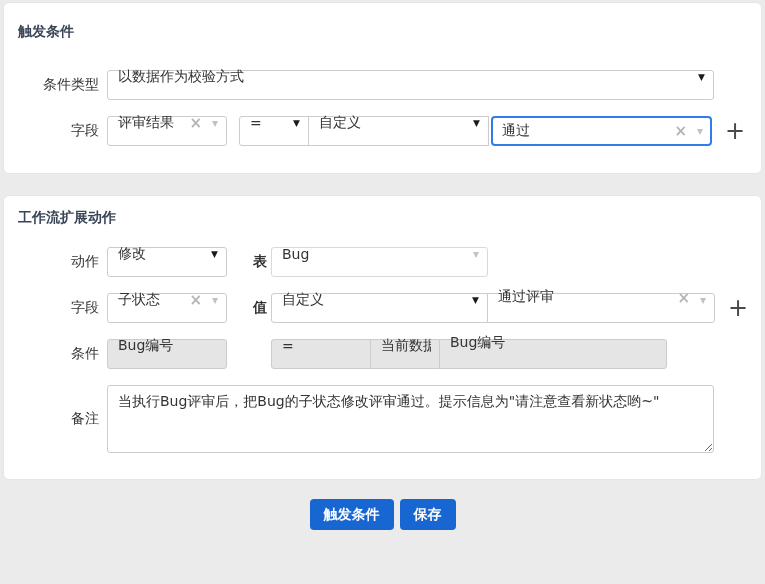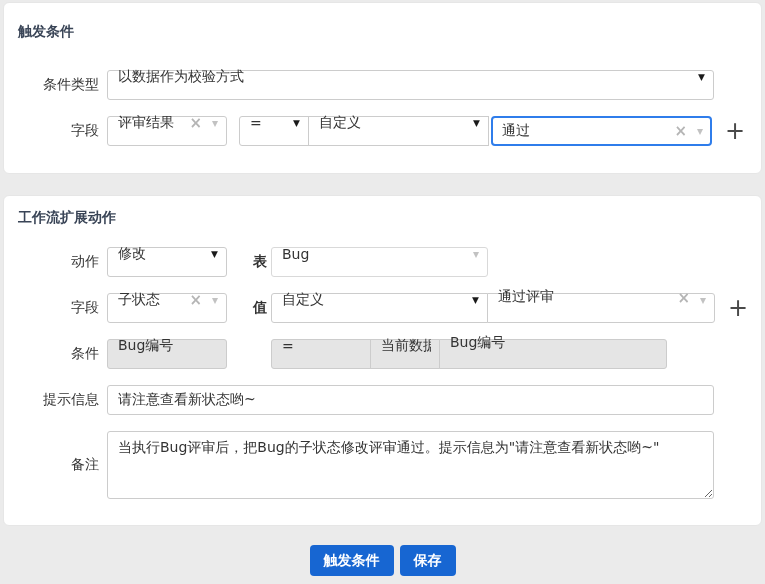--- a/index.html
+++ b/index.html
@@ -206,24 +206,20 @@
       <span class="grow">=</span>
     </div>
     <div class="ctl w-90 readonly flush r-none">
       <span class="grow">当前数据</span>
     </div>
     <div class="ctl w-228 readonly flush r-right">
       <span class="grow">Bug编号</span>
     </div>
   </div>
 
-  <div class="form-row">
-    <div class="lbl">提示信息</div>
-    <input class="text-input" type="text" value="请注意查看新状态哟~" style="">
-  </div>
 
   <div class="form-row">
     <div class="lbl">备注</div>
     <textarea class="textarea" style="">当执行Bug评审后，把Bug的子状态修改评审通过。提示信息为"请注意查看新状态哟~"</textarea>
   </div>
 </div>
 
 <div class="footer">
   <button class="btn">触发条件</button>
   <button class="btn">保存</button>

